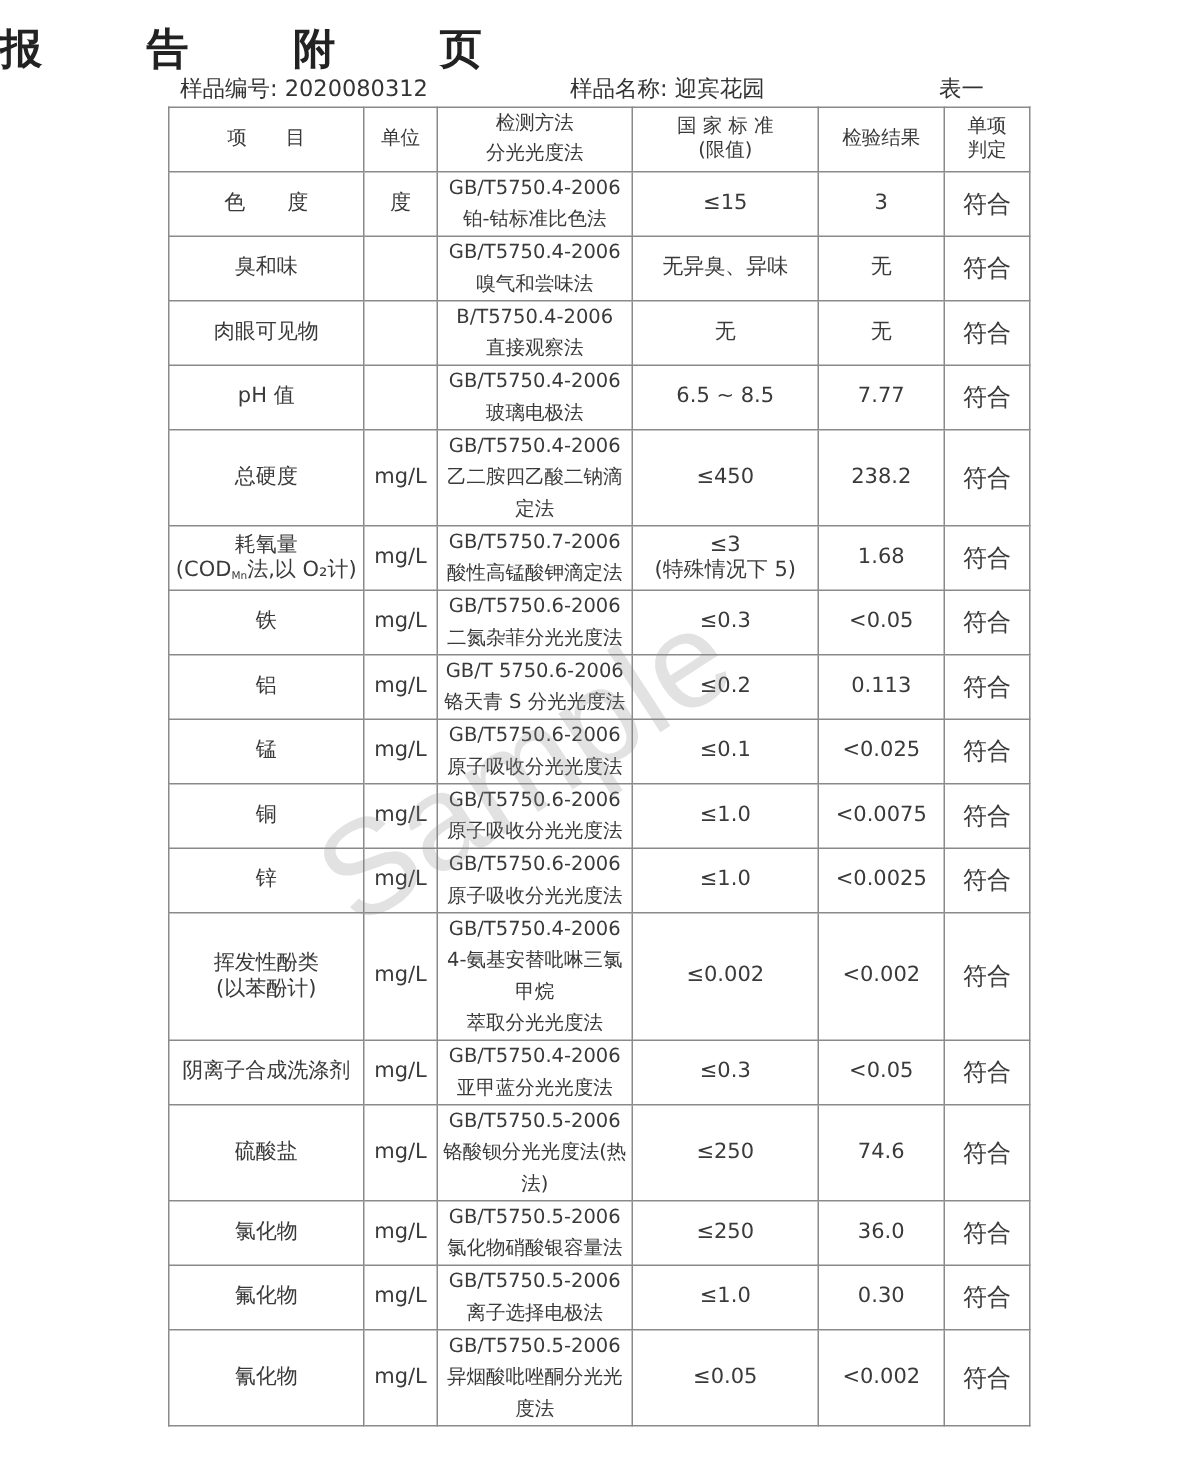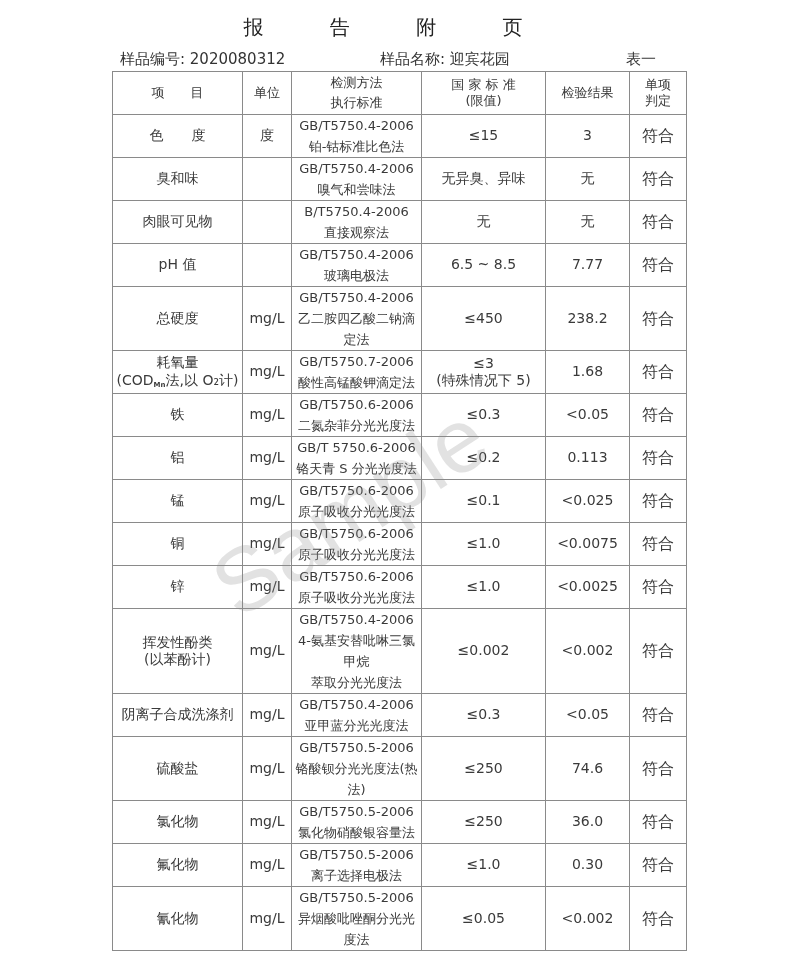--- a/index.html
+++ b/index.html
@@ -1,54 +1,54 @@
 <!DOCTYPE html>
 <html><head>
 <meta charset="utf-8">
 <style>
   html, body { margin:0; padding:0; background:#ffffff; }
   body { width:796px; height:976px; position:relative; overflow:hidden;
          font-family:"DejaVu Sans", "Liberation Sans", sans-serif; color:#3a3a3a; }
-  .title { position:absolute; top:14px; left:0; width:796px; text-align:center;
-           font-size:20px; font-weight:normal; color:#222; letter-spacing:30px; }
+  .title { position:absolute; top:14px; left:0; width:796px; 
+           font-size:28px; font-weight:bold; color:#222; letter-spacing:30px; }
   .meta { position:absolute; top:50px; font-size:15px; color:#333; }
   .meta.id { left:120px; }
   .meta.name { left:380px; }
   .meta.tab { left:626px; }
   table { position:absolute; top:71px; left:112px; border-collapse:collapse; table-layout:fixed; }
   td { border:1px solid #8a8a8a; text-align:center; vertical-align:middle; padding:0; line-height:1.25; }
   .c-item { width:129px; font-size:14px; }
   .c-unit { width:48px; font-size:14px; }
   .c-meth { width:129px; font-size:13px; line-height:21px; }
   .c-std  { width:123px; font-size:14px; }
   .c-res  { width:83px; font-size:14px; }
   .c-jud  { width:56px; font-size:16px; }
   tr.hdr td { height:42px; font-size:13px; }
   tr.hdr .c-meth { font-size:13px; line-height:20px; }
   tr.r td { height:41px; }
   tr.tall td { height:63px; }
-  .sub { font-size:7px; vertical-align:-2px;font-weight:bold; }
+  .sub { font-size:7px; vertical-align:-2px; }
   .wm-wrap { position:absolute; left:250px; top:535px; }
 </style>
 </head>
 <body>
 
 <div class="title">报 告 附 页</div>
 <div class="meta id">样品编号: 2020080312</div>
 <div class="meta name">样品名称: 迎宾花园</div>
 <div class="meta tab">表一</div>
 
 <table>
   <tbody id="tbody">
     <tr class="hdr">
       <td class="c-item">项　　目</td>
       <td class="c-unit">单位</td>
       <td class="c-meth">
           <div>检测方法</div>
-          <div>执行标准</div>
+          <div>分光光度法</div>
         </td>
       <td class="c-std">
           <div>国 家 标 准</div>
           <div>(限值)</div>
         </td>
       <td class="c-res">检验结果</td>
       <td class="c-jud">
           <div>单项</div>
           <div>判定</div>
         </td>

